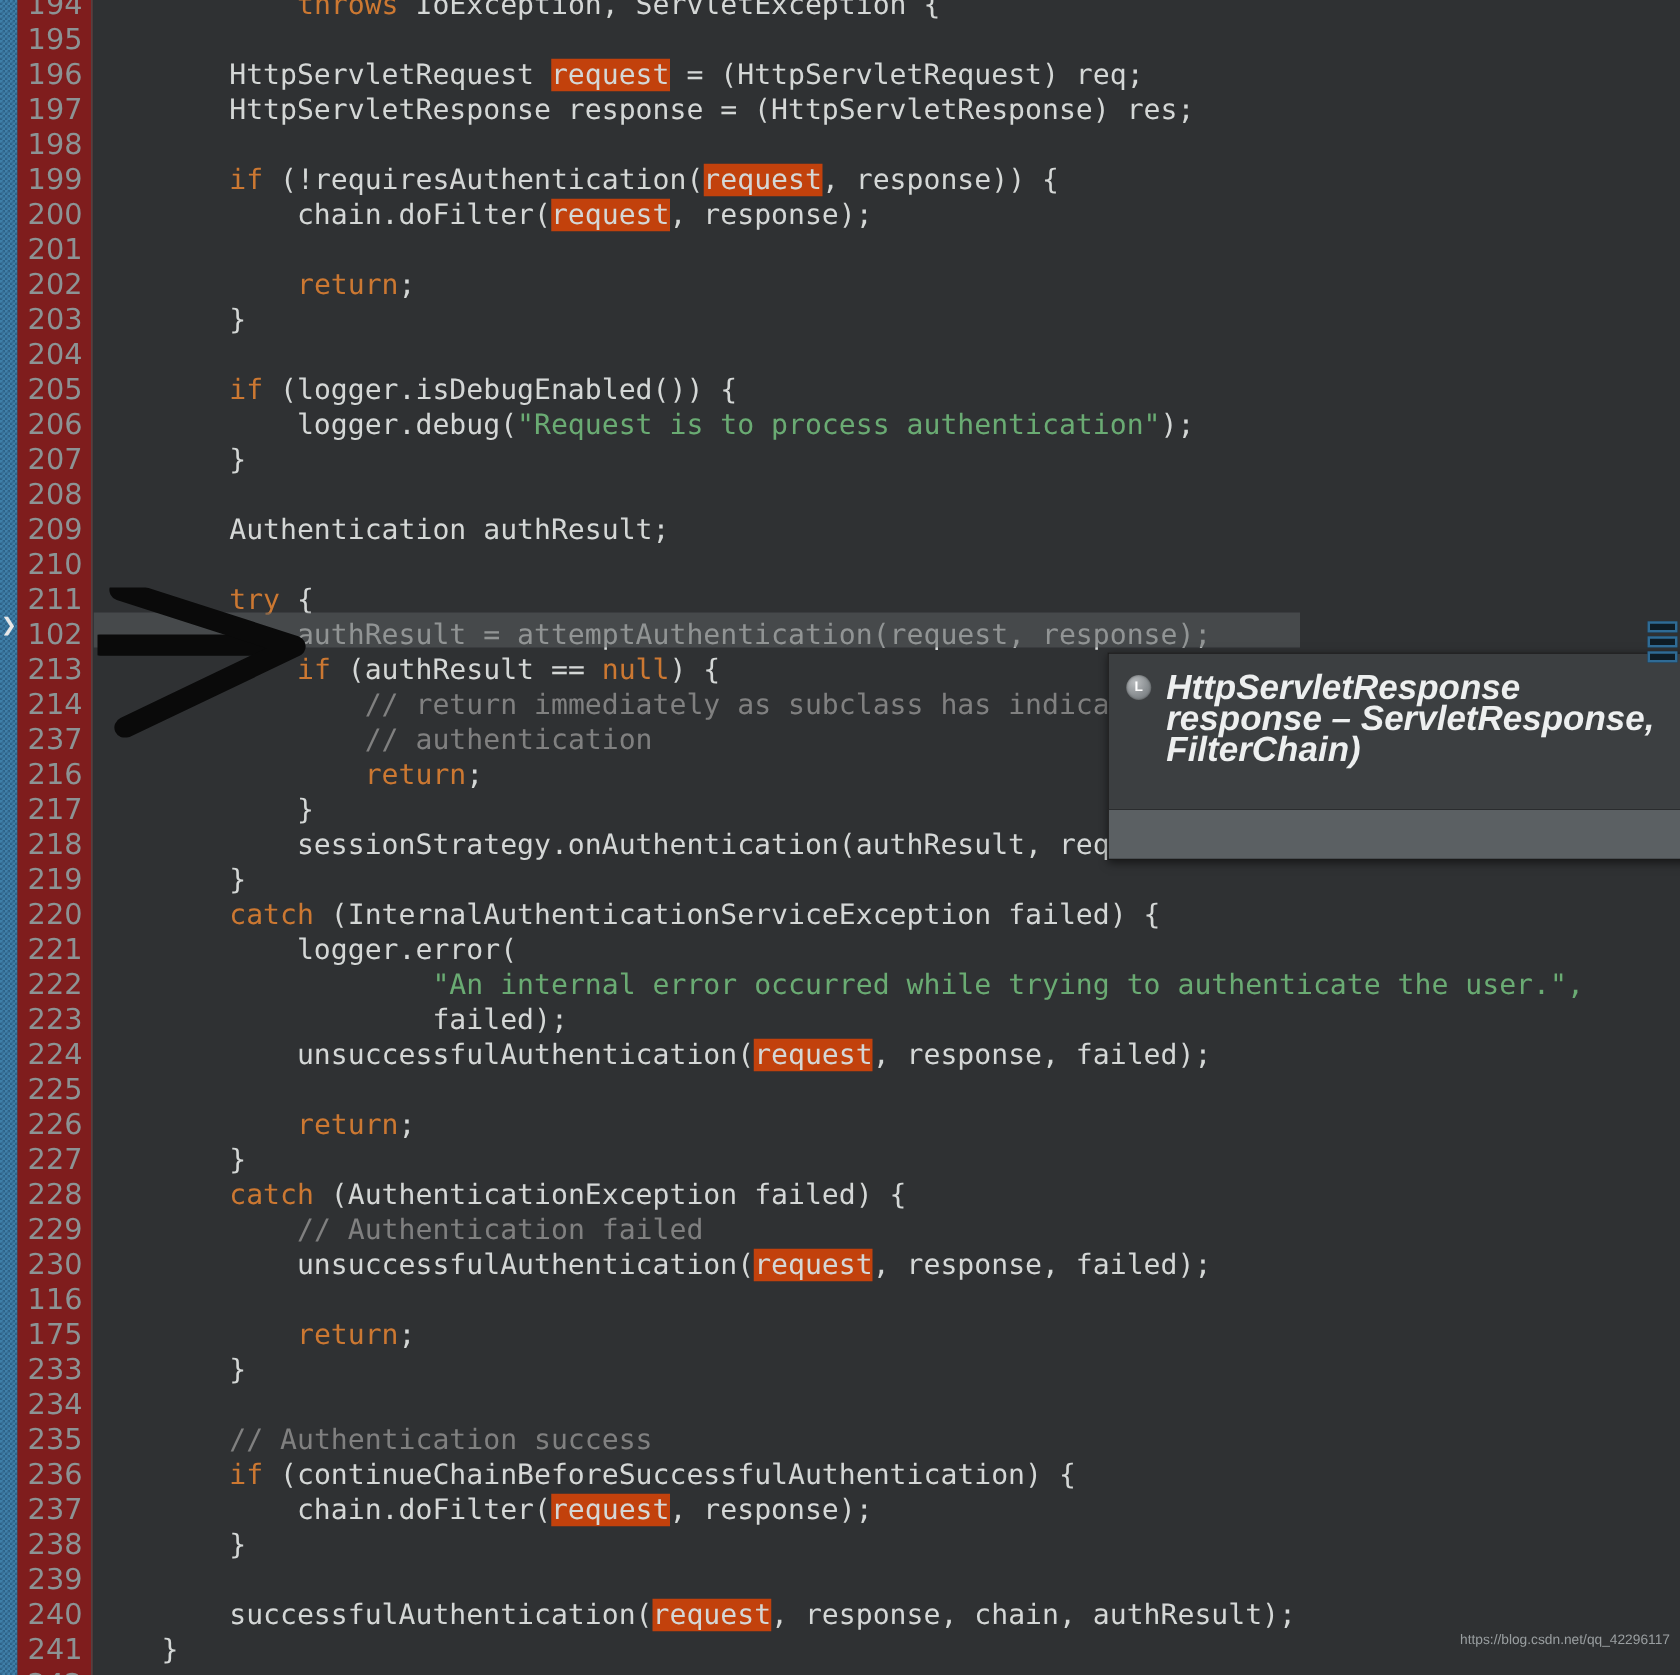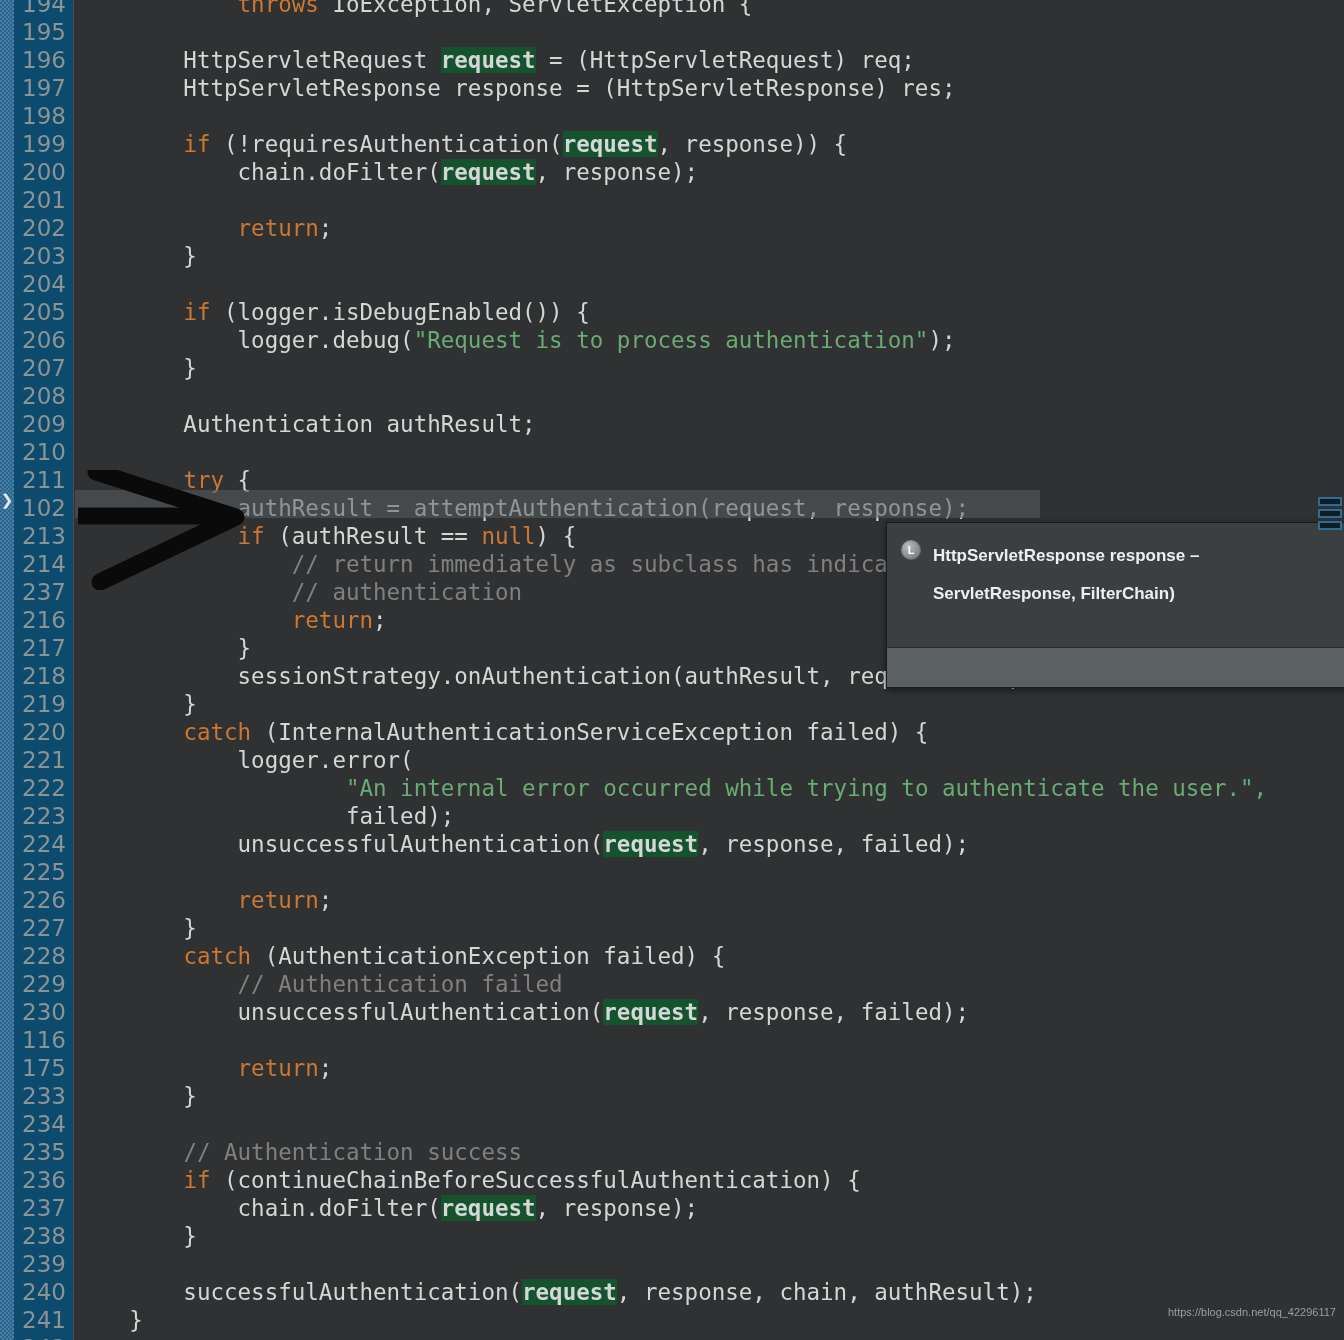--- a/index.html
+++ b/index.html
@@ -40,21 +40,21 @@
     text-align: center;
     font-family: "DejaVu Sans", sans-serif;
   }
 
   
   #gutter {
     position: absolute;
     left: 14px; top: 0;
     width: 60px;
     height: 100%;
-    background: #0c4a6e;
+    background: #7f1d1d;
     border-right: 1px solid #4A4C4E;
     box-sizing: border-box;
   }
   #gutter-lines {
     position: absolute;
     left: 0; top: -10px;
     width: 52px;
     text-align: right;
     color: #8C9394;
     font-size: 23px;
@@ -81,21 +81,21 @@
     letter-spacing: 0px;
     font-family: "DejaVu Sans Mono", monospace;
   }
   #code .ln { height: 28px; display: block; }
 
   
   .kw   { color: #CC7832; }
   .str  { color: #6AAB73; }
   .cmt  { color: #808080; }
   .pln  { color: #D4D7D6; }
-  .hl   { background: #14532d; color: #D4D7D6; font-weight: bold; }
+  .hl   { background: #c2410c; color: #D4D7D6; }
 
   
   #current-line {
     position: absolute;
     left: 75px;
     top: 490px;
     width: 965px;
     height: 28px;
     background: #5A5C5E;
     opacity: 0.55;
@@ -140,24 +140,25 @@
     color: #FFFFFF;
     font-size: 11px;
     font-weight: bold;
     line-height: 20px;
     text-align: center;
     font-family: "Liberation Sans", sans-serif;
     box-shadow: inset 0 0 2px rgba(0,0,0,0.5);
   }
   #tooltip-text {
     color: #EDEFEF;
-    font-size: 17px;
+    font-size: 28px;
     font-weight: bold;
-    line-height: 38px;
+    line-height: 25px;
     font-family: "Liberation Sans", sans-serif;
+    font-style: italic;
   }
   #tooltip-footer {
     position: absolute;
     left: 0; bottom: 0;
     width: 100%;
     height: 40px;
     background: #5B6063;
     border-top: 1px solid #2A2C2E;
     box-sizing: border-box;
   }

